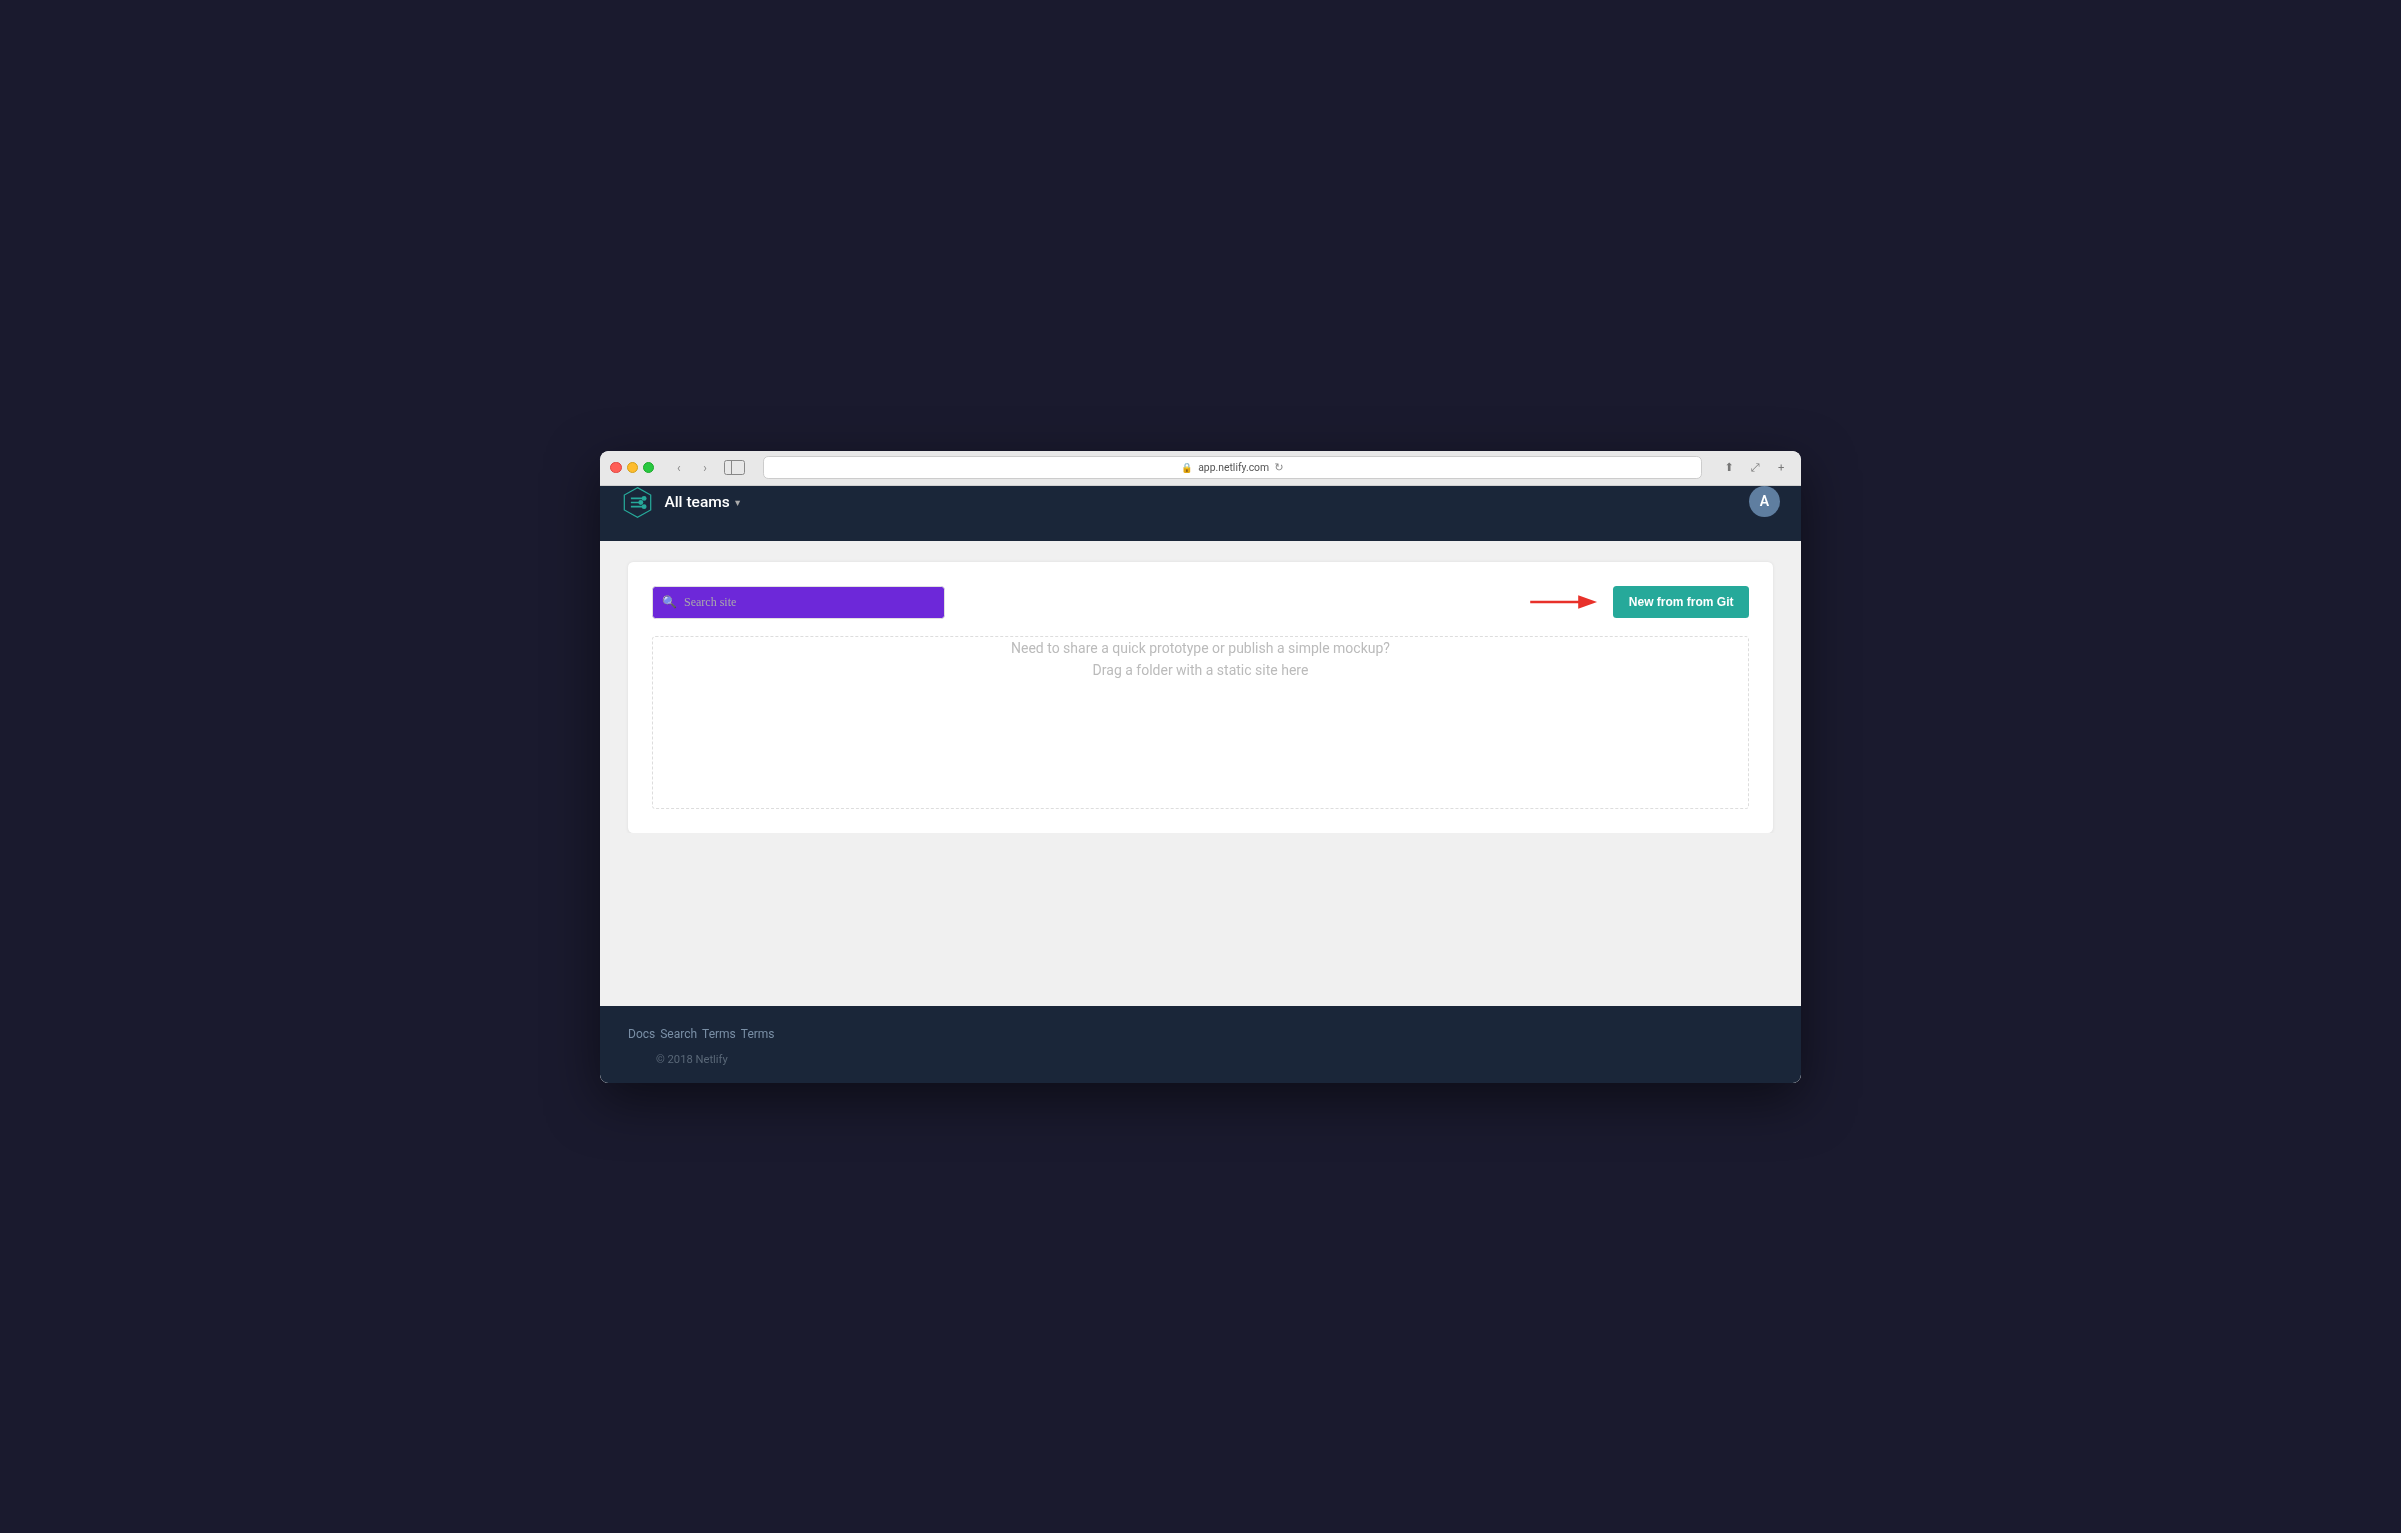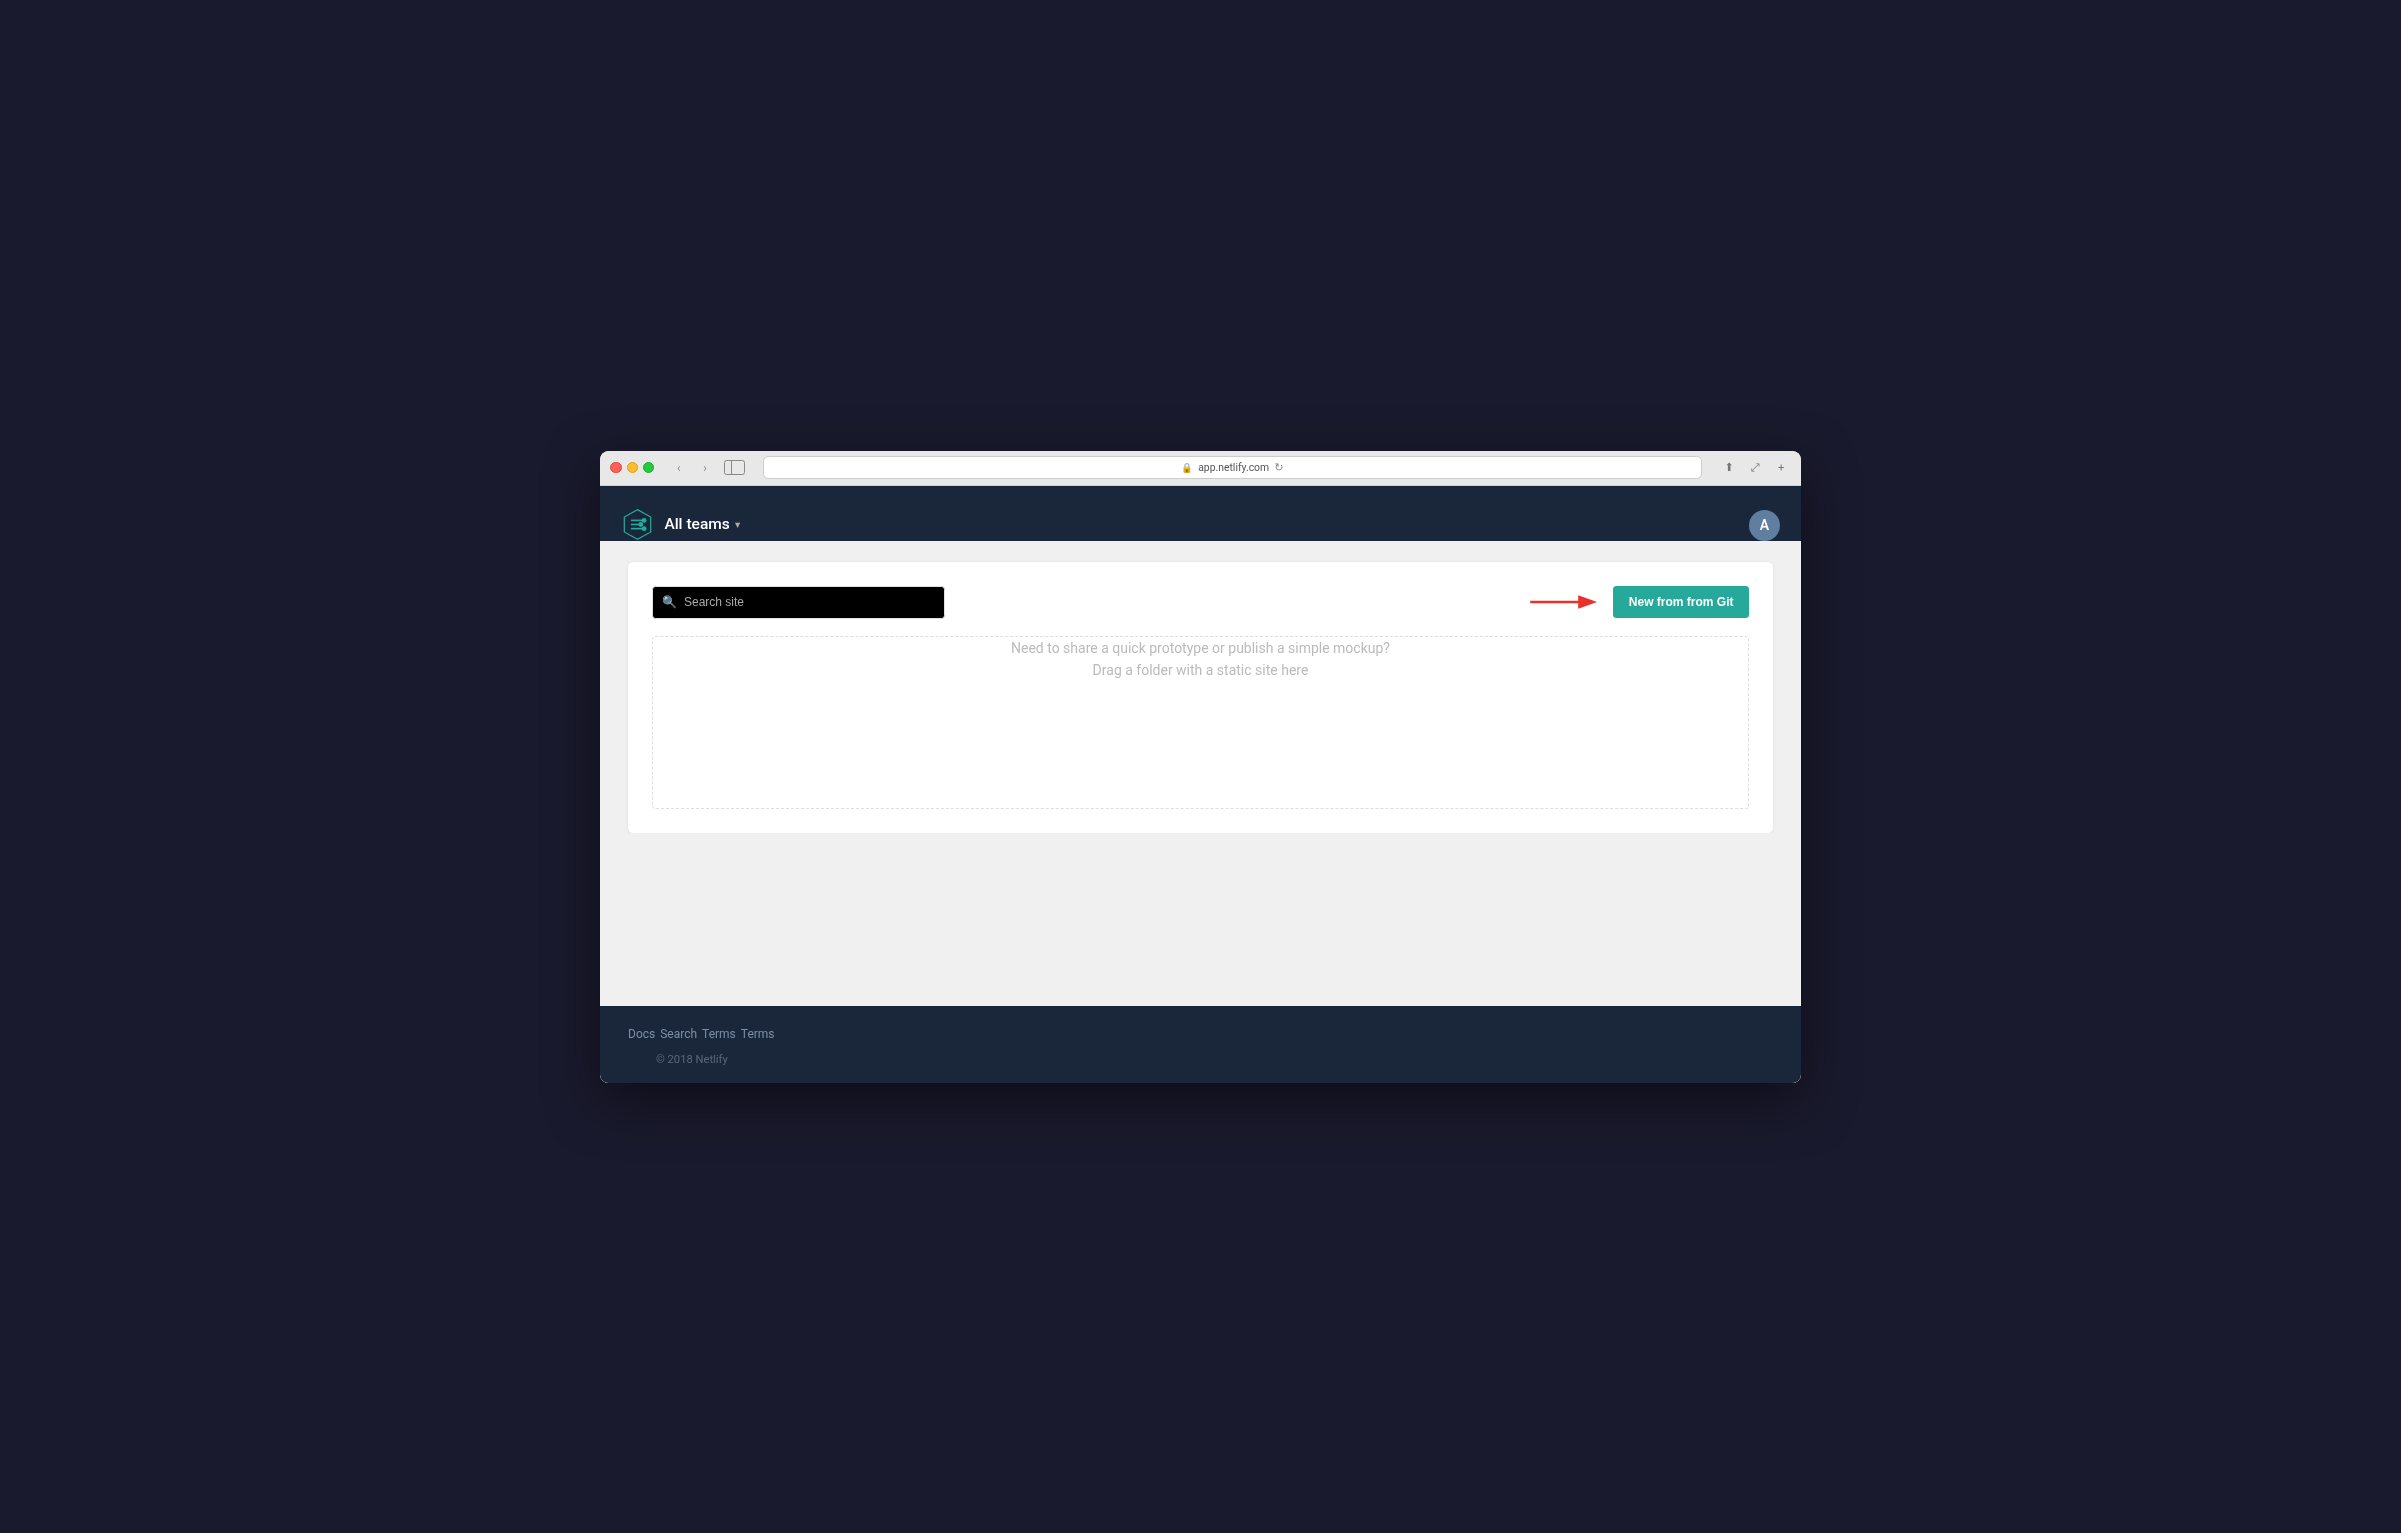--- a/index.html
+++ b/index.html
@@ -130,21 +130,21 @@
       min-height: 414px;
       display: flex;
       flex-direction: column;
     }
 
     
     .top-nav {
       background: #1a2639;
       height: 55px;
       display: flex;
-      align-items: flex-end;
+      align-items: flex-start;
       padding: 0 21px;
       justify-content: space-between;
     }
 
     .nav-left {
       display: flex;
       align-items: center;
       gap: 10.4px;
     }
 
@@ -214,21 +214,22 @@
 
     .search-input {
       width: 100%;
       height: 33px;
       border: 1.3px solid #e0e0e0;
       border-radius: 3.5px;
       padding: 0 10.4px 0 31px;
       font-size: 12px;
       color: #aaa;
       outline: none;
-      background: #000000;
+      background: #6d28d9;
+      font-family: Liberation Serif, serif;
     }
 
     .search-input::placeholder {
       color: #aaa;
     }
 
     .toolbar-right {
       display: flex;
       align-items: center;
       gap: 14px;

